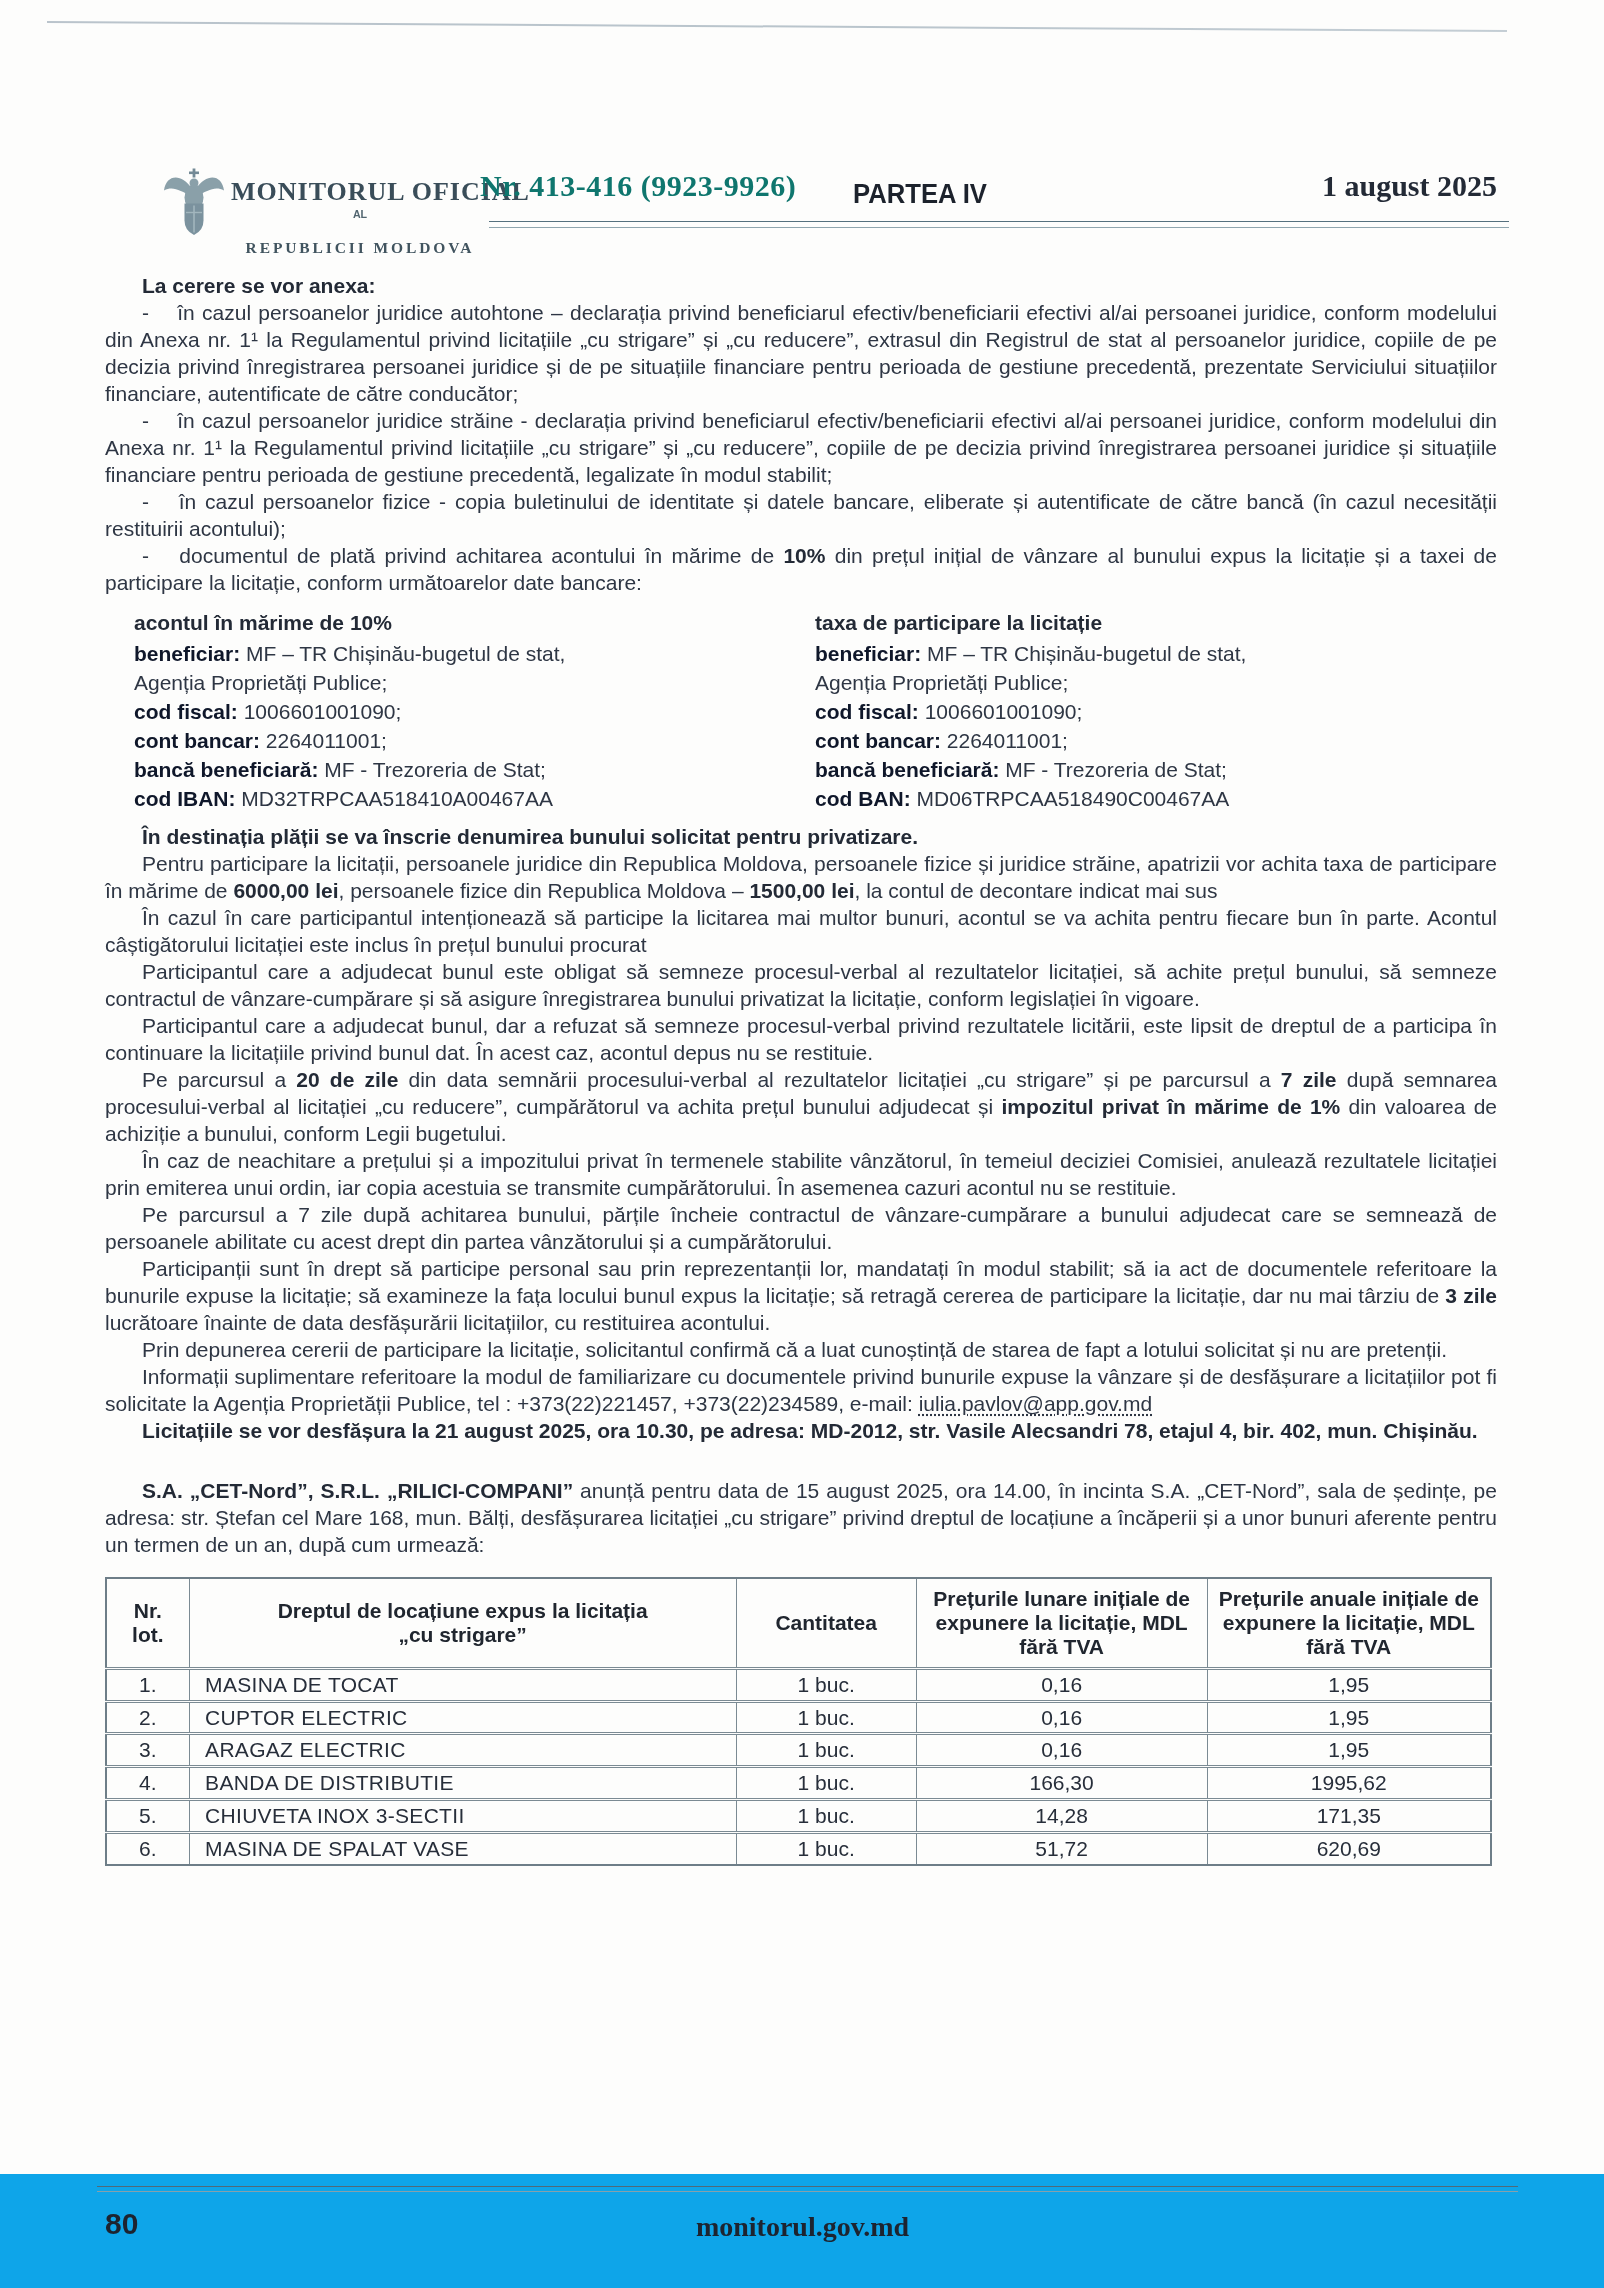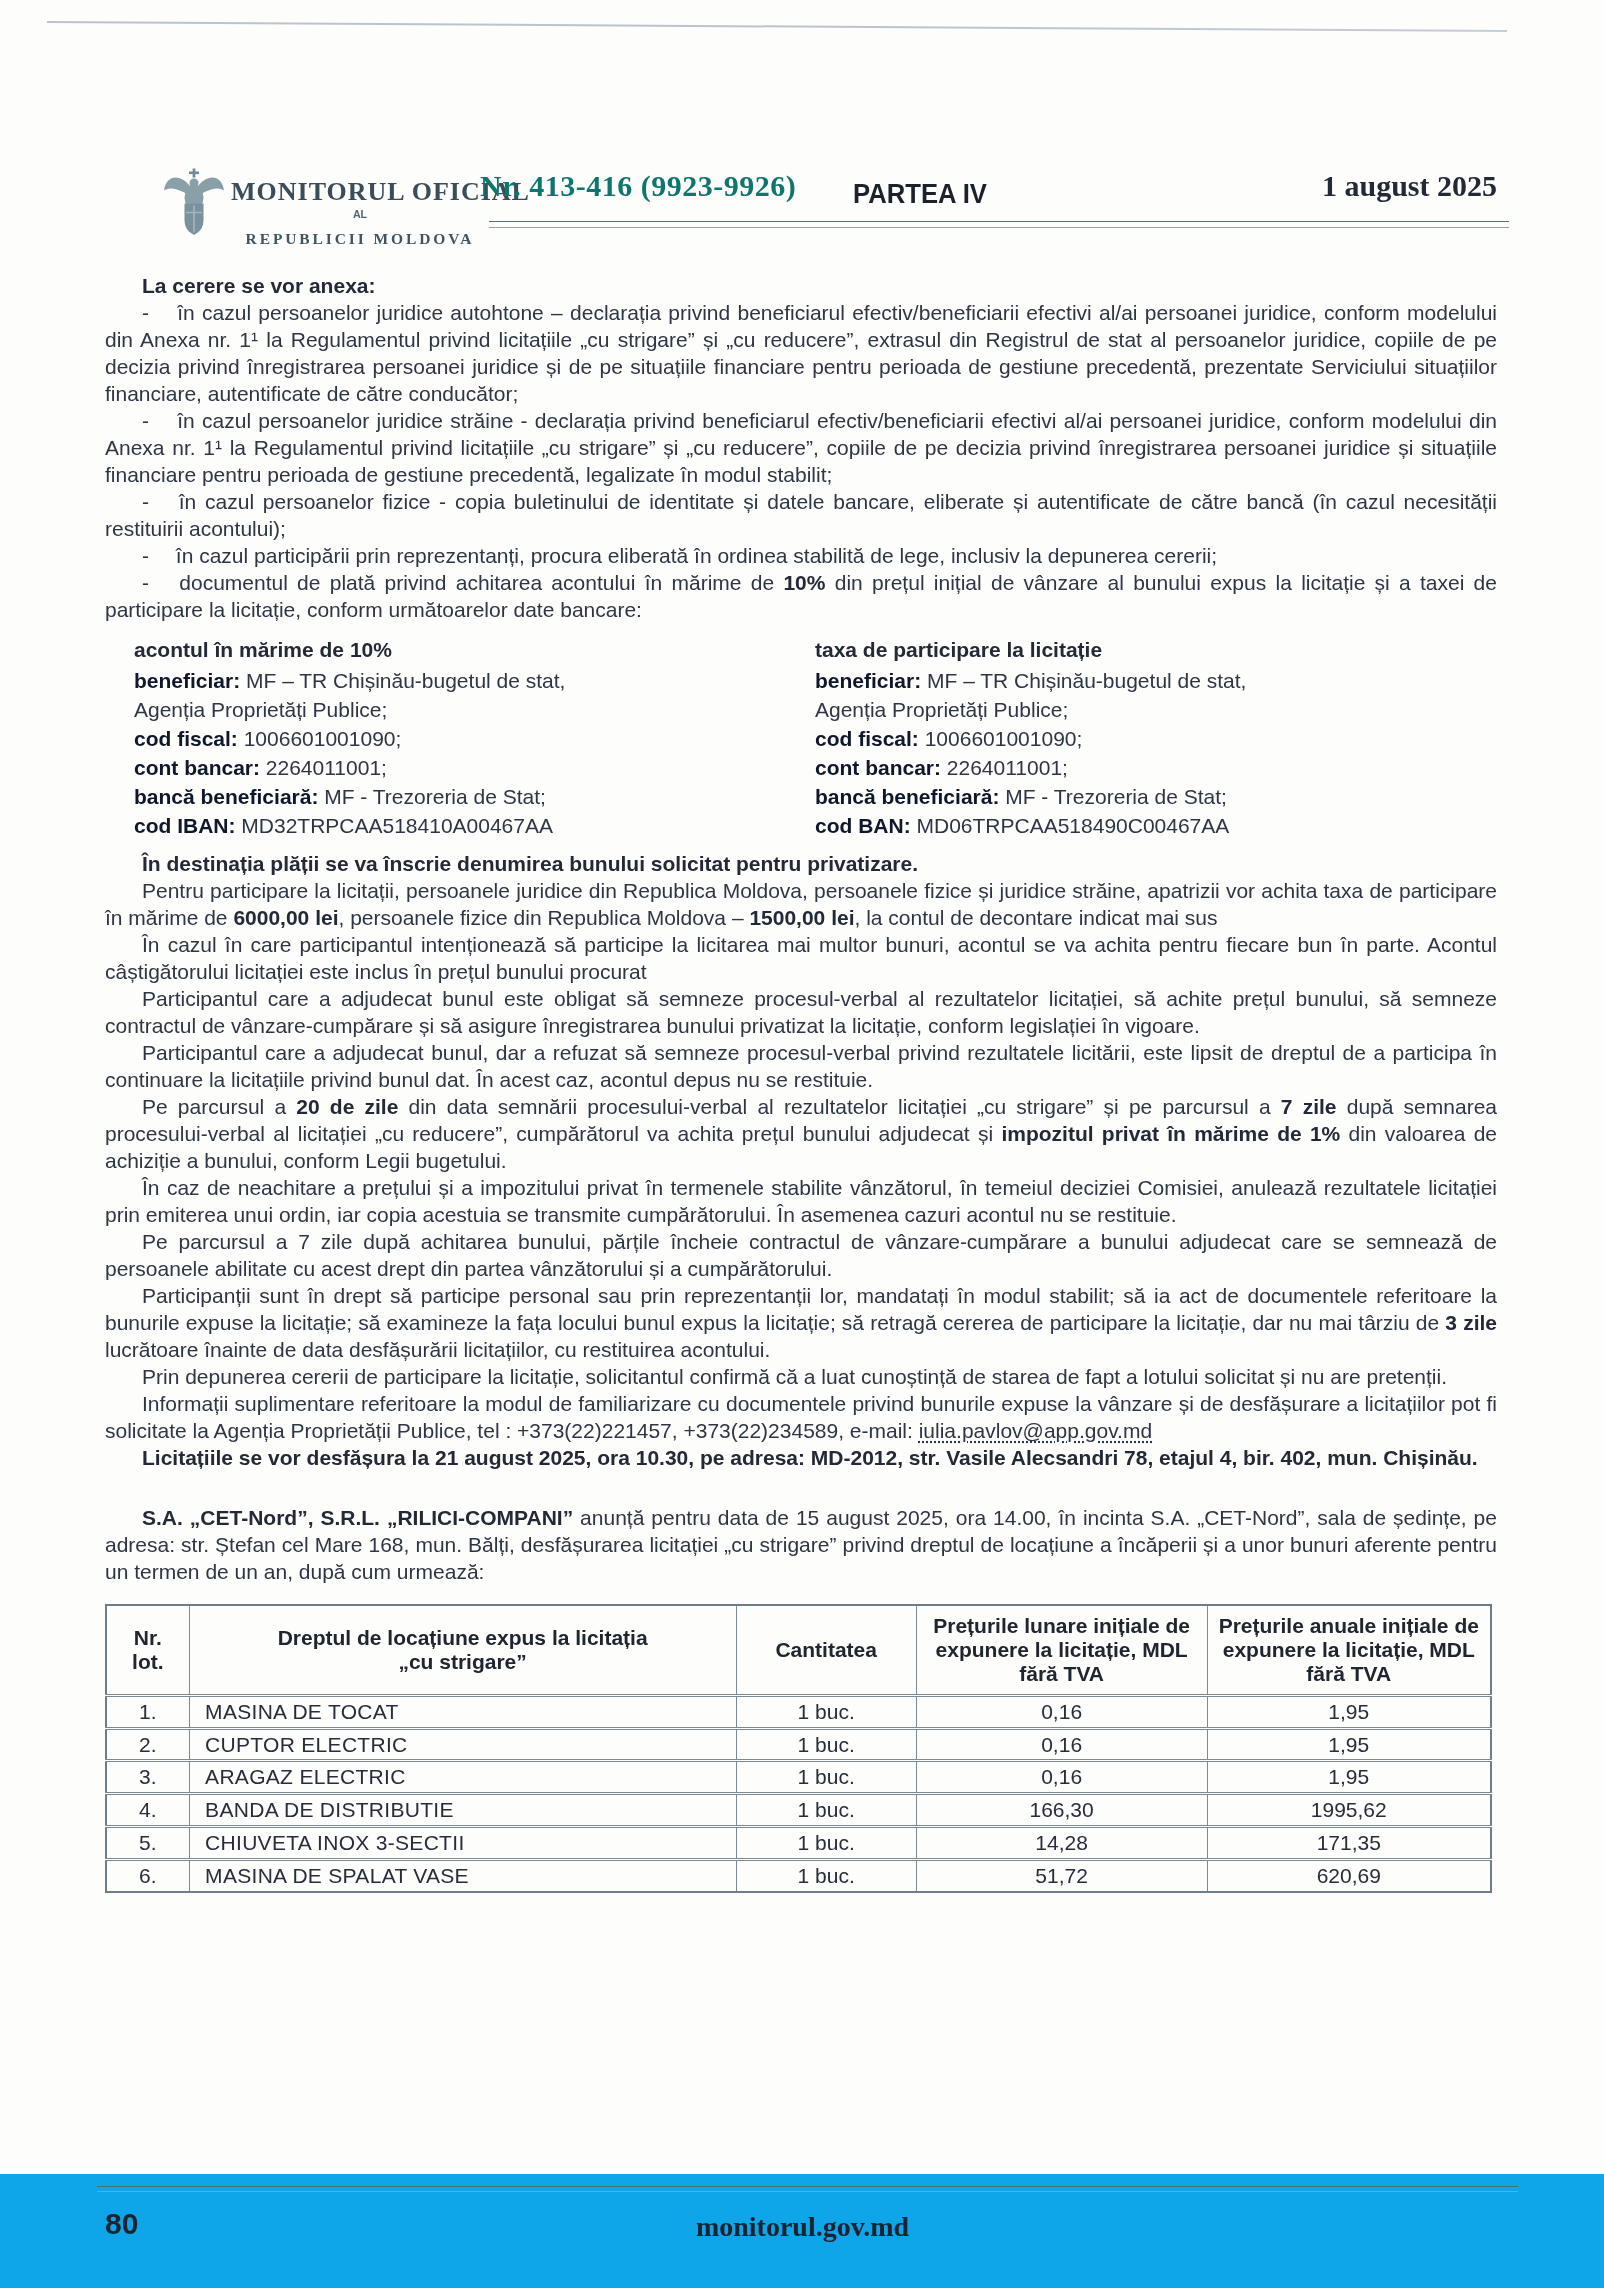--- a/index.html
+++ b/index.html
@@ -9,21 +9,21 @@
         background:linear-gradient(90deg,rgba(150,165,178,.65),rgba(118,140,156,.5) 55%,rgba(158,174,186,.6));
         transform:rotate(0.35deg);transform-origin:left center;}
   .content{position:absolute;left:105px;top:163px;width:1392px;}
 
   
   .masthead{position:relative;height:99px;}
   .logo{position:absolute;left:54px;top:3.9px;width:70px;height:89px;opacity:.88;}
   .brand{position:absolute;left:126px;top:13.6px;width:258px;text-align:center;color:#3a4d59;}
   .brand-title{font-family:"Liberation Serif",serif;font-weight:700;font-size:26px;letter-spacing:1px;white-space:nowrap;}
   .brand-al{font-size:10.7px;font-weight:700;margin-top:1px;color:#51656f;}
-  .brand-sub{font-family:"Liberation Serif",serif;font-weight:700;font-size:15.5px;letter-spacing:2.9px;margin-top:10px;white-space:nowrap;color:#41545f;}
+  .brand-sub{font-family:"Liberation Serif",serif;font-weight:700;font-size:15.5px;letter-spacing:2.9px;margin-top:19px;white-space:nowrap;color:#41545f;}
   .issue{position:absolute;left:375px;top:5.8px;font-family:"Liberation Serif",serif;font-weight:700;font-size:30px;color:#0f766e;letter-spacing:0.5px;}
   .part{position:absolute;left:720px;top:15.5px;width:190px;text-align:center;font-weight:700;font-size:27px;color:#1c222c;transform:scaleX(.95);}
   .date{position:absolute;right:0;top:5.8px;font-family:"Liberation Serif",serif;font-size:30px;font-weight:600;color:#232a36;}
   .mast-rule{position:absolute;left:384px;right:-11.6px;top:58px;height:4.9px;
              border-top:1.9px solid #55707e;border-bottom:1.9px solid #8fa5ae;}
 
   
   .bodytext{margin-top:9.7px;font-size:21px;line-height:27px;text-align:justify;color:#2e3644;}
   .para{margin:0;text-indent:37px;}
   .para b{color:#232a36;margin-top:12px;}
@@ -86,21 +86,20 @@
       <div class="part">PARTEA IV</div>
       <div class="date">1 august 2025</div>
       <div class="mast-rule"></div>
     </div>
 
     <div class="bodytext">
         <p class="para"><b>La cerere se vor anexa:</b></p>
         <p class="para"><span>-   în cazul persoanelor juridice autohtone – declarația privind beneficiarul efectiv/beneficiarii efectivi al/ai persoanei juridice, conform modelului din Anexa nr. 1¹ la Regulamentul privind licitațiile „cu strigare” și „cu reducere”, extrasul din Registrul de stat al persoanelor juridice, copiile de pe decizia privind înregistrarea persoanei juridice și de pe situațiile financiare pentru perioada de gestiune precedentă, prezentate Serviciului situațiilor financiare, autentificate de către conducător;</span></p>
         <p class="para"><span>-   în cazul persoanelor juridice străine - declarația privind beneficiarul efectiv/beneficiarii efectivi al/ai persoanei juridice, conform modelului din Anexa nr. 1¹ la Regulamentul privind licitațiile „cu strigare” și „cu reducere”, copiile de pe decizia privind înregistrarea persoanei juridice și situațiile financiare pentru perioada de gestiune precedentă, legalizate în modul stabilit;</span></p>
         <p class="para"><span>-   în cazul persoanelor fizice - copia buletinului de identitate și datele bancare, eliberate și autentificate de către bancă (în cazul necesității restituirii acontului);</span></p>
-        <p class="para"><span>-   în cazul participării prin reprezentanți, procura eliberată în ordinea stabilită de lege, inclusiv la depunerea cererii;</span></p>
         <p class="para"><span>-   documentul de plată privind achitarea acontului în mărime de </span><b>10%</b><span> din prețul inițial de vânzare al bunului expus la licitație și a taxei de participare la licitație, conform următoarelor date bancare:</span></p>
       </div>
 
     <div class="bank">
       <div class="bank-col">
         <div class="bank-title">acontul în mărime de 10%</div>
         <div>
             <div class="bank-line"><b>beneficiar:</b><span>MF – TR Chișinău-bugetul de stat,</span></div>
             <div class="bank-line"><span>Agenția Proprietăți Publice;</span></div>
             <div class="bank-line"><b>cod fiscal:</b><span>1006601001090;</span></div>

